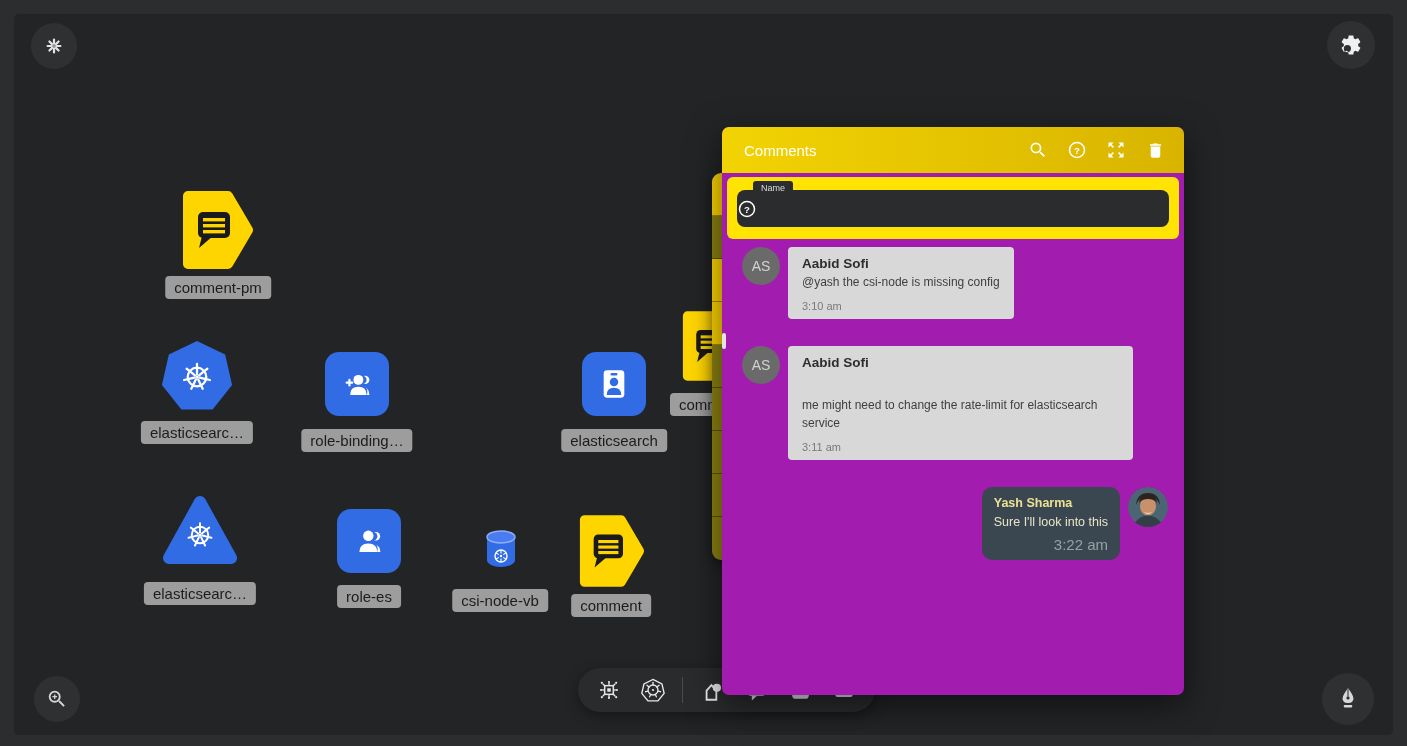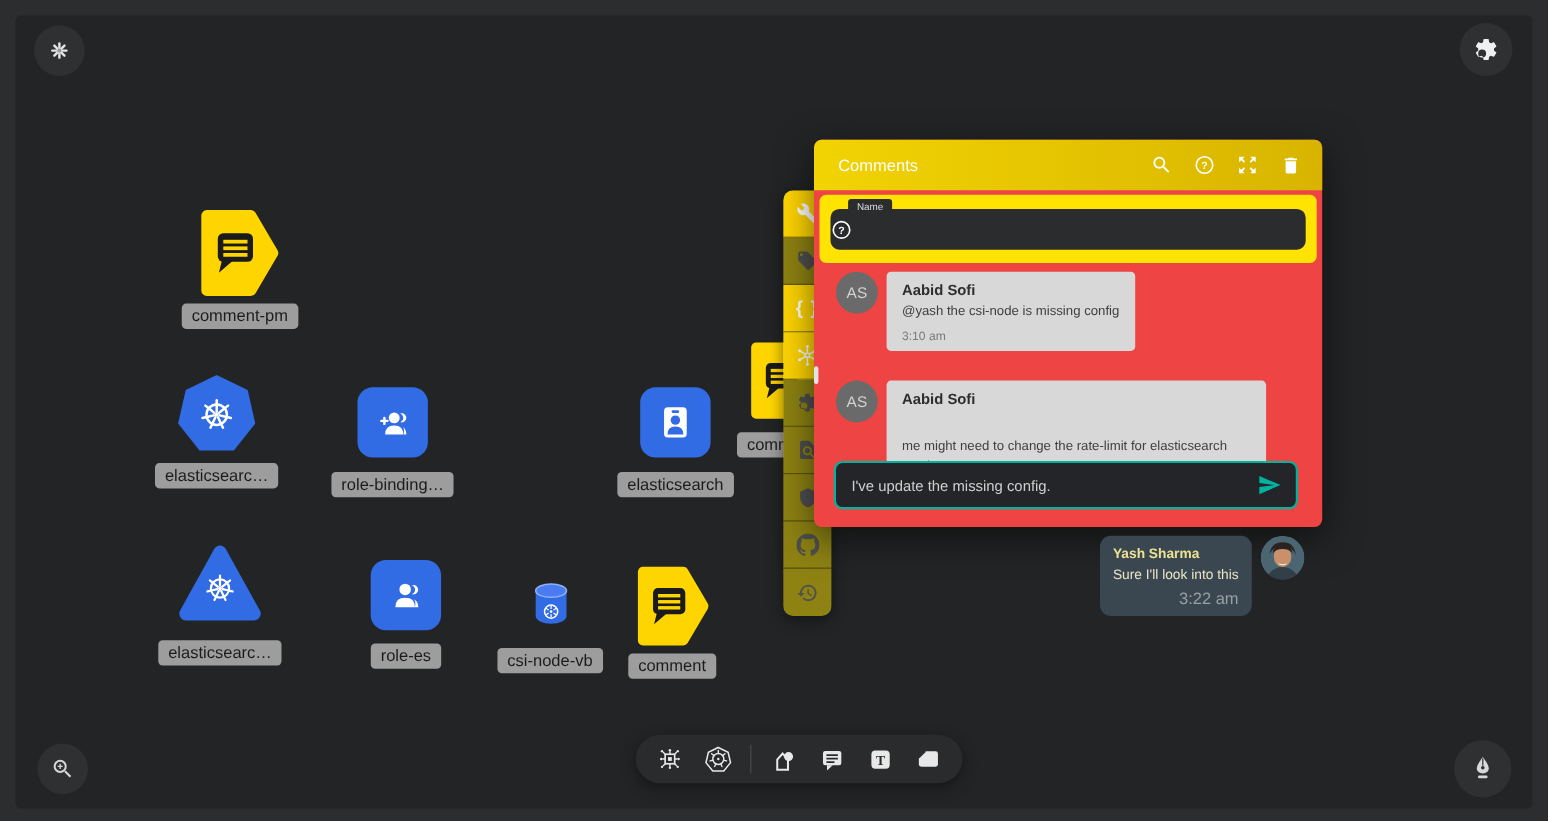--- a/index.html
+++ b/index.html
@@ -47,21 +47,21 @@
     box-shadow:0 4px 14px rgba(0,0,0,.45); }
   .st-btn { width:44px; height:43px; display:flex; align-items:center; justify-content:center; cursor:pointer;
     border-bottom:1px solid rgba(0,0,0,.35); }
   .st-btn:last-child { border-bottom:none; }
   .st-btn.active { background:#FFD500; color:#ffffff; }
   .st-btn.dim { background:#8d8212; color:#4f4f4f; }
   .st-btn svg { display:block; }
   .braces { font-size:17px; font-weight:bold; letter-spacing:1px; }
 
   
-  .panel { position:absolute; left:726px; top:113px; width:462px; height:352px; background:#ef4444; border-radius:7px;
+  .panel { position:absolute; left:708px; top:113px; width:462px; height:568px; background:#a21caf; border-radius:7px;
     box-shadow:0 10px 34px rgba(0,0,0,.55); z-index:10; }
   .panel-header { height:46px; border-radius:7px 7px 0 0; background:linear-gradient(90deg,#f2d303,#d8b400);
     display:flex; align-items:center; padding:0 18px 0 22px; }
   .panel-title { color:#ffffff; font-size:15px; flex:1; }
   .hicon { width:22px; height:22px; margin-left:17px; display:flex; align-items:center; justify-content:center; color:#ffffff; cursor:pointer; }
 
   .name-block { margin:4px 5px 0 5px; background:#ffe303; border-radius:6px; padding:13px 10px 12px 10px; }
   .name-input-wrap { position:relative; height:37px; background:#2b2c2e; border-radius:8px; display:flex; align-items:center; }
   .name-tab { position:absolute; left:16px; top:-9px; background:#2b2c2e; color:#dcdcdc; font-size:9px; padding:2px 8px; border-radius:3px; }
   .name-input { flex:1; background:transparent; border:none; outline:none; color:#f2f2f2; font-size:13.5px; padding:0 14px;
@@ -458,28 +458,20 @@
             <path d="M8 18 Q9 6 20 6 Q31 6 32 18 Q30 10 20 9.5 Q10 10 8 18 Z" fill="#2a2320"></path>
             <ellipse cx="20" cy="19" rx="8" ry="9.5" fill="#c8906b"></ellipse>
             <path d="M11 16 Q12 8.5 20 8.5 Q28 8.5 29 16 Q26 12 20 12 Q14 12 11 16 Z" fill="#2a2320"></path>
             <path d="M15.5 24.5 Q20 27.5 24.5 24.5 Q22.5 26.8 20 26.8 Q17.5 26.8 15.5 24.5 Z" fill="#fff"></path>
             <path d="M4 40 Q10 28.5 20 28.5 Q30 28.5 36 40 Z" fill="#323f46"></path>
             </svg>
         </div>
       </div>
     </div>
 
-    <div class="composer">
-      <input value="I've update the missing config." style="">
-      <span class="send">
-          <svg width="22" height="22" viewBox="0 0 24 24" fill="currentColor">
-            <path d="M2.01 21L23 12 2.01 3 2 10l15 2-15 2z"></path>
-          </svg>
-        </span>
-    </div>
   </div>
 
   <div class="bottom-toolbar">
     <div class="bt-btn">
       <span>
           <svg width="26" height="26" viewBox="0 0 24 24">
         <rect x="8" y="8" width="8" height="8" fill="none" stroke="currentColor" stroke-width="1.4"></rect>
         <rect x="10.4" y="10.4" width="3.2" height="3.2" fill="currentColor"></rect>
         <g stroke="currentColor" stroke-width="1.2">
               <line x1="12" y1="8" x2="12" y2="5.6"></line>

